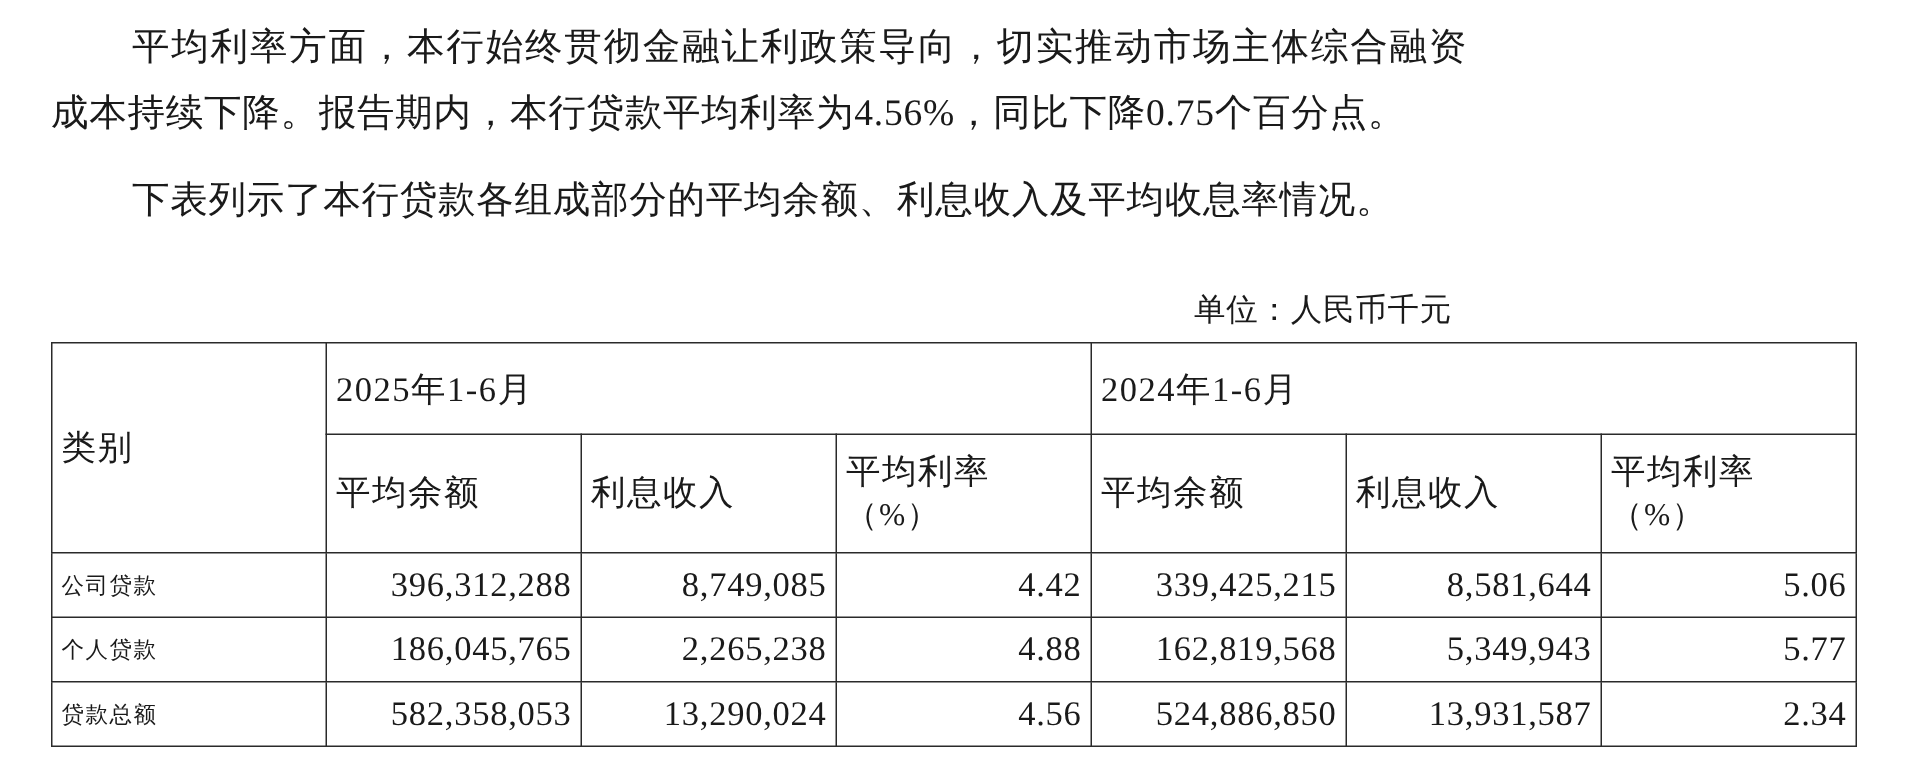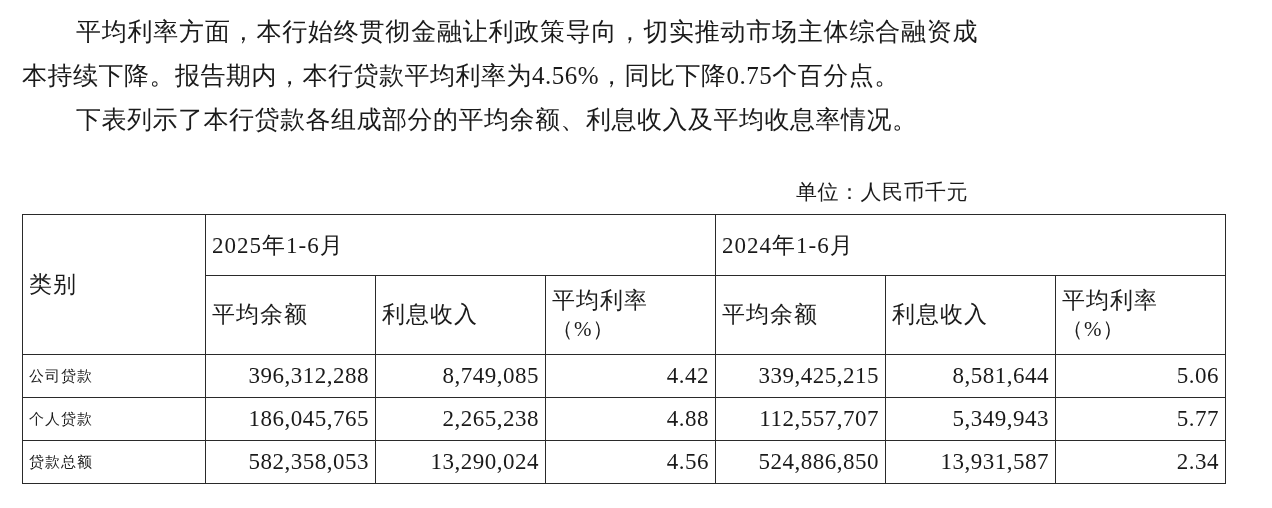--- a/index.html
+++ b/index.html
@@ -12,34 +12,35 @@
     background: #ffffff;
     font-family: "Liberation Serif", serif;
     color: #1a1a1a;
     overflow: hidden;
   }
   .page {
     position: relative;
     width: 1012px;
     height: 508px;
     box-sizing: border-box;
-    padding: 10px 34px 0 22px;
+    padding: 10px 34px 0 34px;
   }
   .para {
     font-size: 25px;
     line-height: 44px;
     letter-spacing: 0.5px;
     text-align: justify;
     text-justify: inter-ideograph;
     margin: 0;
   }
   .para.indent {
     text-indent: 54px;
   }
   .para + .para {
+    margin-top: 14px;
   }
   .unit-line {
     font-size: 21px;
     text-align: right;
     margin-top: 36px;
     margin-bottom: 8px;
     padding-right: 10px;
     letter-spacing: 0.5px;
   }
   table.fin {
@@ -132,21 +133,21 @@
         <td class="num">4.42</td>
         <td class="num">339,425,215</td>
         <td class="num">8,581,644</td>
         <td class="num">5.06</td>
       </tr>
       <tr>
         <td class="rowlabel">个人贷款</td>
         <td class="num">186,045,765</td>
         <td class="num">2,265,238</td>
         <td class="num">4.88</td>
-        <td class="num">112,557,707</td>
+        <td class="num">162,819,568</td>
         <td class="num">5,349,943</td>
         <td class="num">5.77</td>
       </tr>
       <tr>
         <td class="rowlabel">贷款总额</td>
         <td class="num">582,358,053</td>
         <td class="num">13,290,024</td>
         <td class="num">4.56</td>
         <td class="num">524,886,850</td>
         <td class="num">13,931,587</td>

